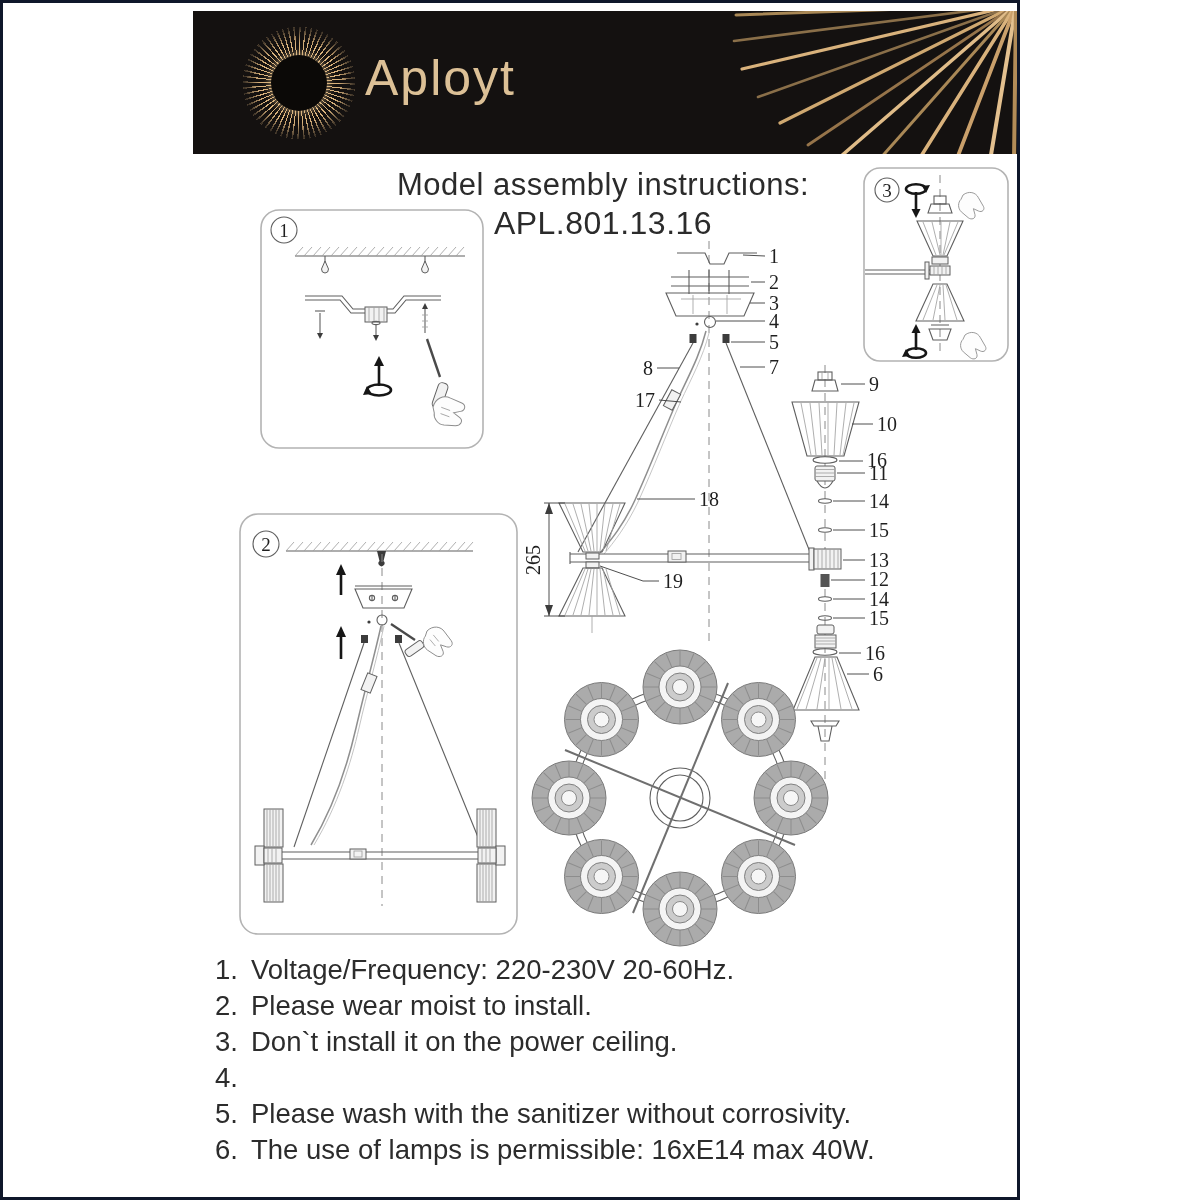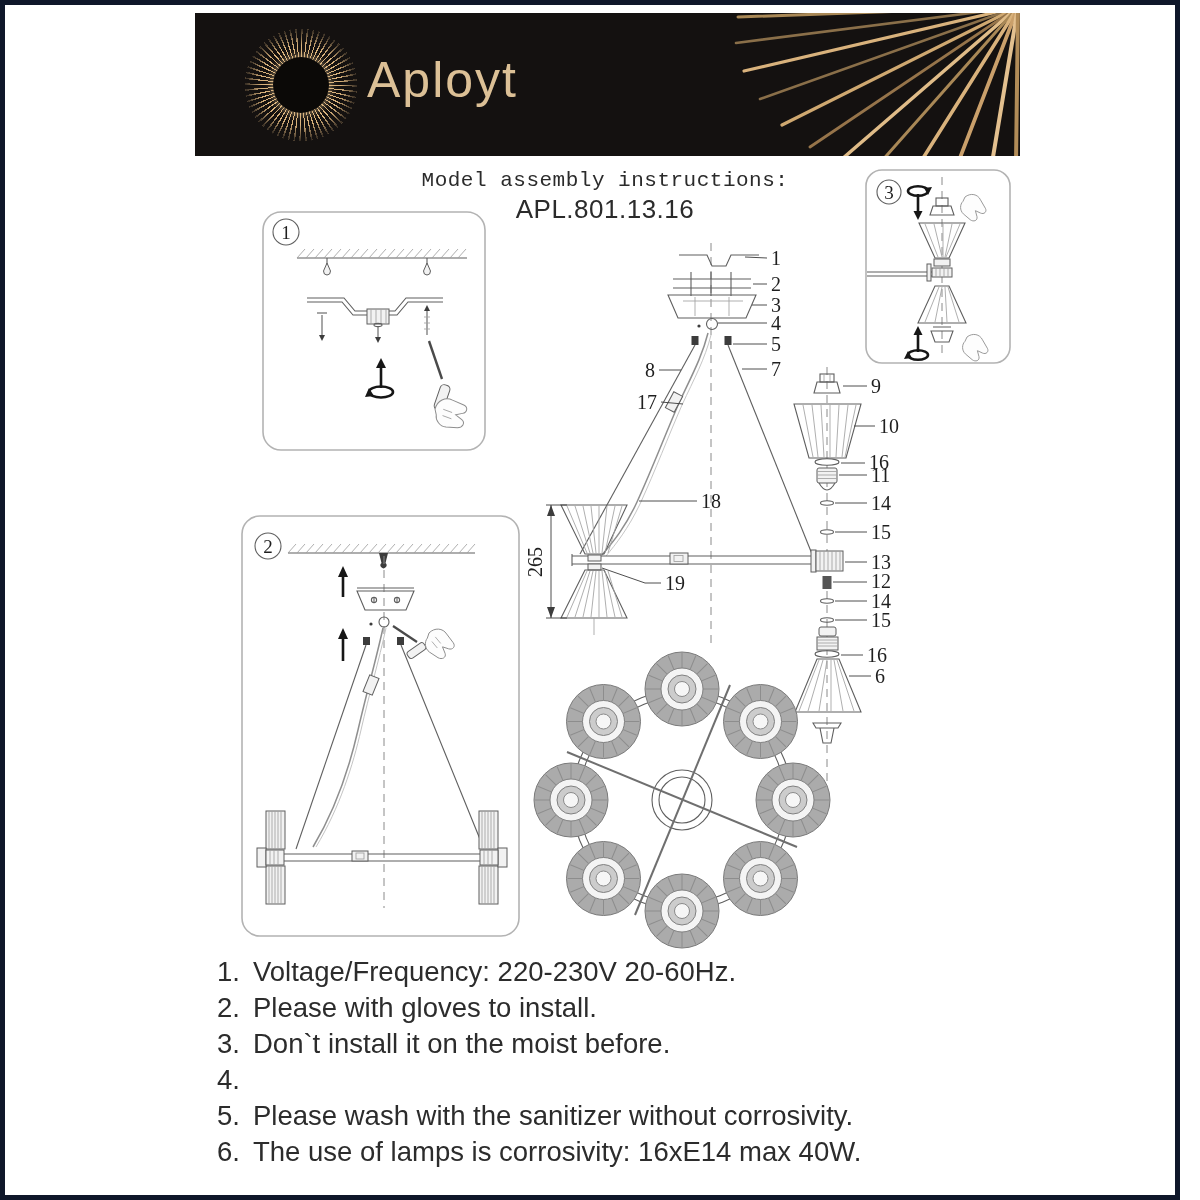--- a/index.html
+++ b/index.html
@@ -1,35 +1,35 @@
 <!DOCTYPE html>
 <html><head>
 <meta charset="utf-8">
 <style>
   html,body{margin:0;padding:0;background:#fff;}
-  .page{position:relative;width:1180px;height:1200px;background:#ffffff;
-        font-family:"Liberation Sans",sans-serif;overflow:hidden;border:5px solid #0f172a;box-sizing:border-box;}
+  .page{position:relative;width:1020px;height:1200px;background:#ffffff;
+        font-family:"Liberation Sans",sans-serif;overflow:hidden;border:3px solid #0f172a;box-sizing:border-box;}
 
   
   .band{position:absolute;left:190px;top:8px;width:825px;height:143px;background:#141110;}
   .sun{position:absolute;left:50px;top:16px;width:112px;height:112px;border-radius:50%;
        background:repeating-conic-gradient(#d9b27c 0deg 1.7deg, rgba(20,17,16,0) 1.7deg 6deg);}
   .sun::before{content:"";position:absolute;inset:0;border-radius:50%;
        background:radial-gradient(circle, rgba(20,17,16,0) 50%, #141110 74%);}
   .sun::after{content:"";position:absolute;left:50%;top:50%;width:56px;height:56px;
        transform:translate(-50%,-50%);border-radius:50%;background:#0b0907;
        box-shadow:0 0 7px 2px rgba(226,193,142,.55);}
   .brand{position:absolute;left:172px;top:38px;font-size:50px;font-weight:400;
          color:#dcc096;letter-spacing:2px;}
   .rays{position:absolute;right:0;top:0;width:290px;height:143px;}
 
   
   .title{position:absolute;left:300px;top:164px;width:600px;text-align:center;color:#2b2b2b;}
-  .title .t1{font-size:21px;letter-spacing:.5px;font-family:Liberation Mono, monospace;}
-  .title .t2{font-size:26px;margin-top:2px;letter-spacing:.5px;}
+  .title .t1{font-size:31px;letter-spacing:.5px;}
+  .title .t2{font-size:32px;margin-top:2px;letter-spacing:.5px;}
 
   
   svg{position:absolute;}
   .sk{stroke:#5f5f5f;fill:none;stroke-width:1.1;}
   .skf{stroke:#5f5f5f;fill:#f2f2f2;stroke-width:1;}
   .hx{stroke:#a0a0a0;stroke-width:.85;fill:none;}
   .ld{stroke:#3a3a3a;stroke-width:.9;fill:none;}
   .dash{stroke:#8a8a8a;stroke-width:1;stroke-dasharray:8 6;fill:none;}
   .dark{fill:#3c3c3c;stroke:none;}
   .bold{stroke:#161616;stroke-width:2.6;fill:none;}
@@ -423,32 +423,32 @@
     </g>
   </svg>
 
   <div class="instr">
     <div class="row">
       <span class="no">1.</span>
       <span class="tx">Voltage/Frequency: 220-230V 20-60Hz.</span>
     </div>
     <div class="row">
       <span class="no">2.</span>
-      <span class="tx">Please with gloves to install.</span>
+      <span class="tx">Please wear moist to install.</span>
     </div>
     <div class="row">
       <span class="no">3.</span>
-      <span class="tx">Don`t install it on the moist before.</span>
+      <span class="tx">Don`t install it on the power ceiling.</span>
     </div>
     <div class="row">
       <span class="no">4.</span>
     </div>
     <div class="row">
       <span class="no">5.</span>
       <span class="tx">Please wash with the sanitizer without corrosivity.</span>
     </div>
     <div class="row">
       <span class="no">6.</span>
-      <span class="tx">The use of lamps is corrosivity: 16xE14 max 40W.</span>
+      <span class="tx">The use of lamps is permissible: 16xE14 max 40W.</span>
     </div>
   </div>
 
 </div>
 
 </body></html>

